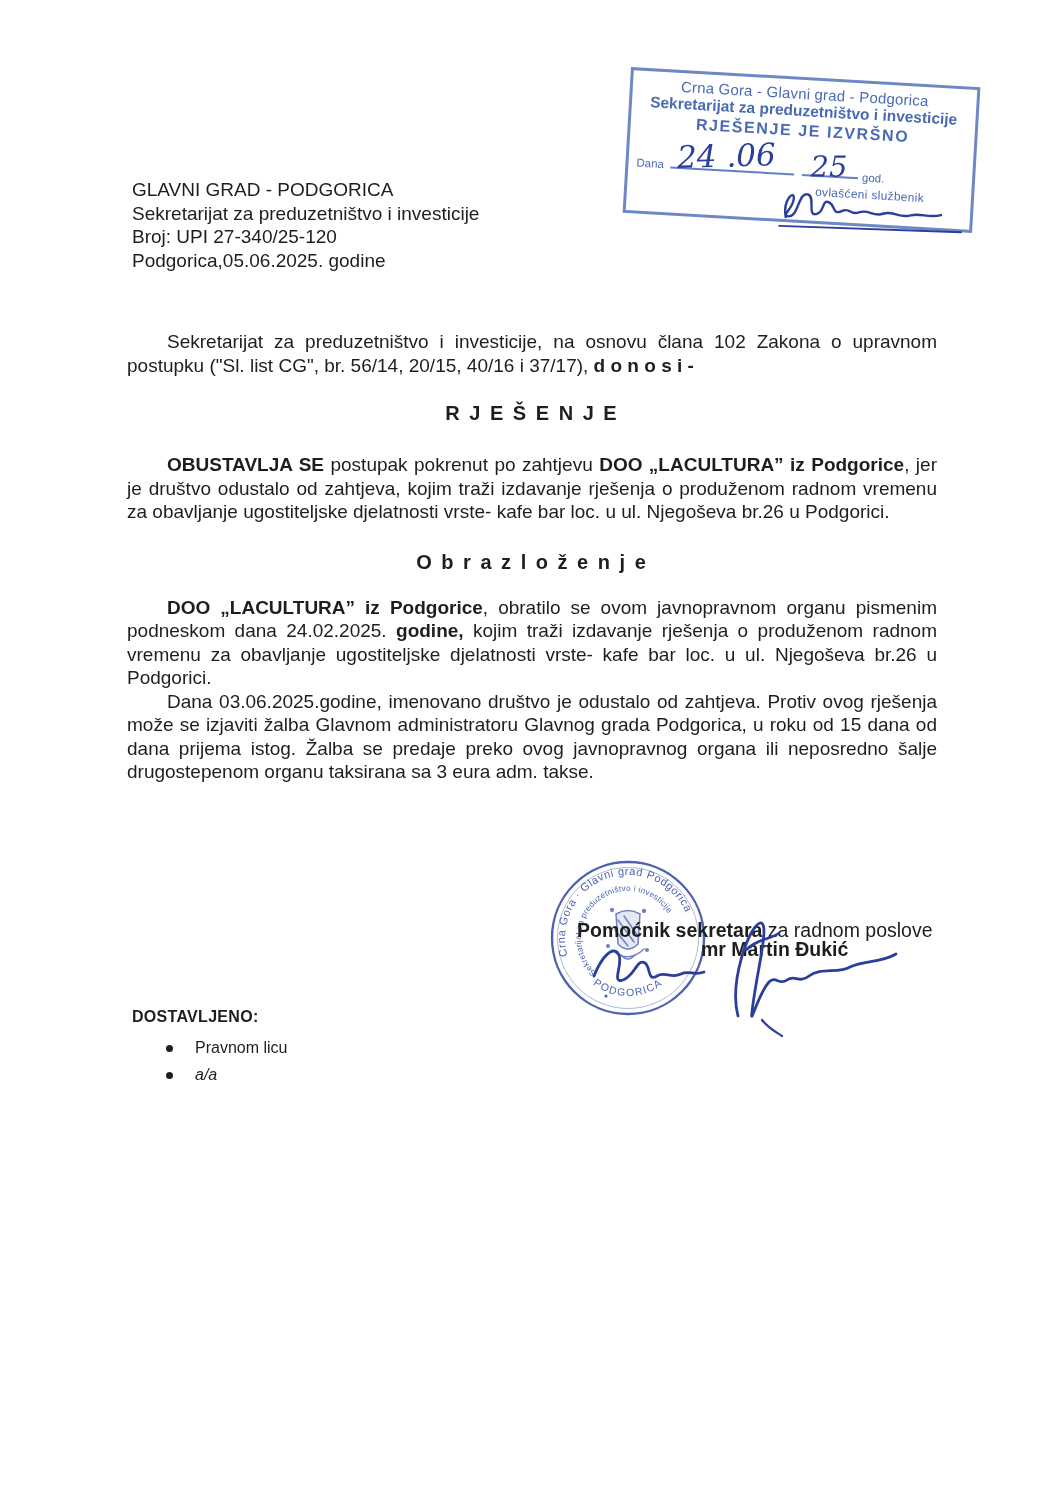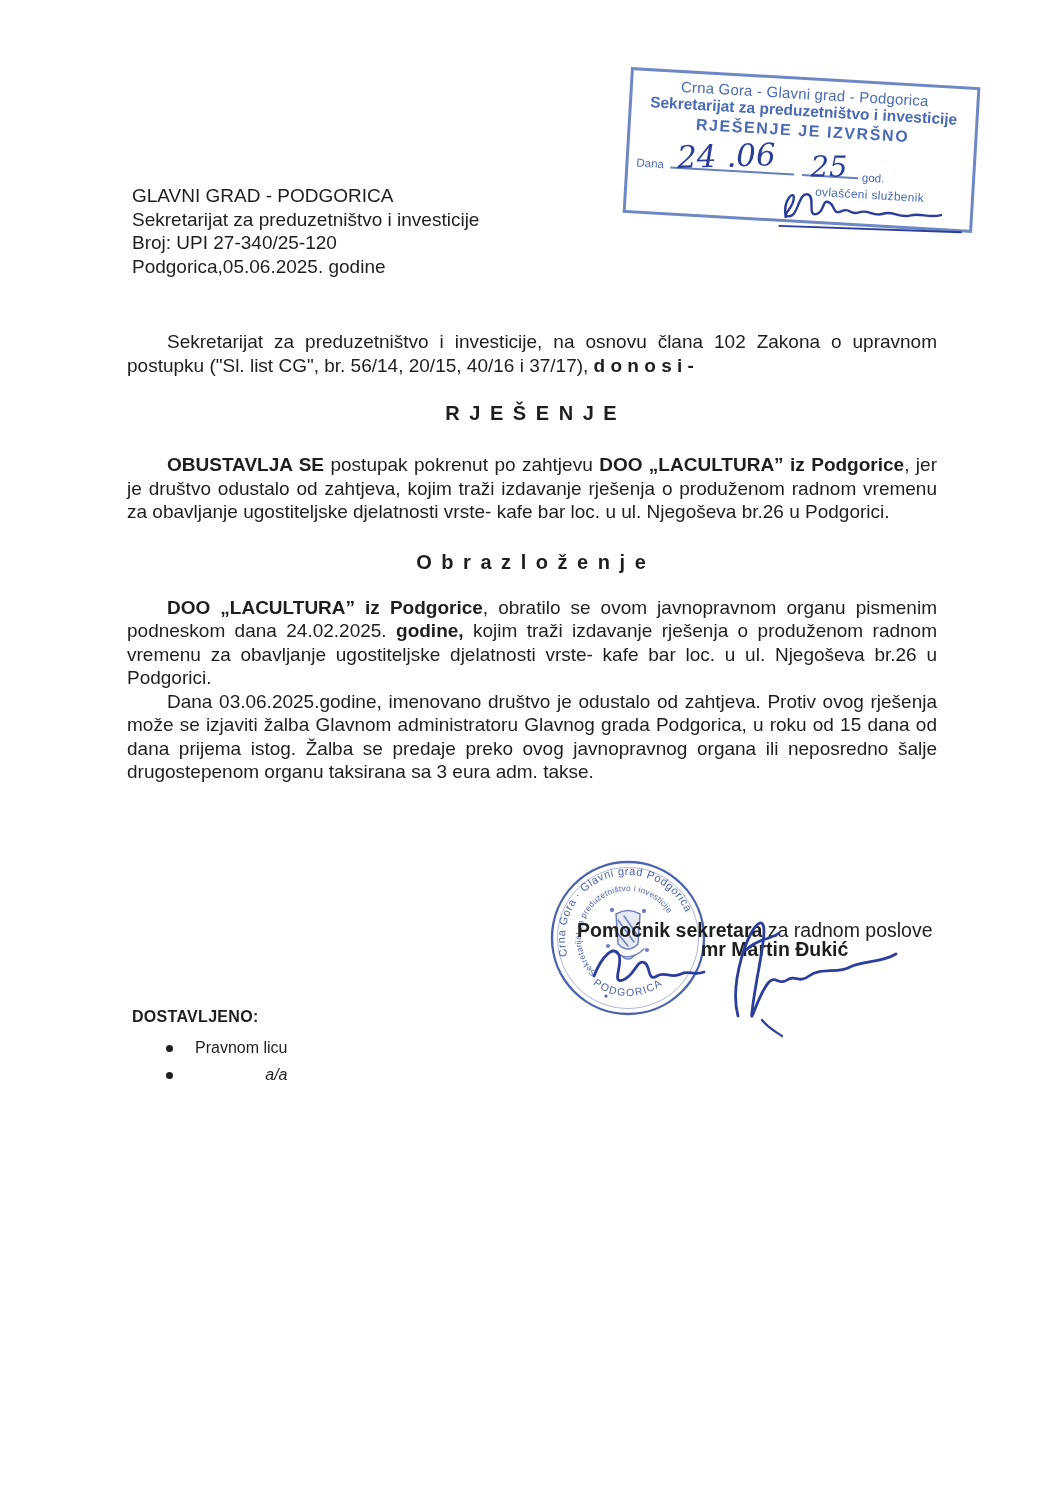--- a/index.html
+++ b/index.html
@@ -30,21 +30,21 @@
   .dline1{position:absolute;left:34px;bottom:4px;width:124px;border-bottom:2px solid rgba(74,106,182,.85);height:1px;}
   .dline2{position:absolute;left:166px;bottom:4px;width:56px;border-bottom:2px solid rgba(74,106,182,.85);height:1px;}
   .hw{font-family:"DejaVu Serif",serif;font-style:italic;color:#2c3e9c;white-space:nowrap;}
   .hw1{position:absolute;left:6px;bottom:-4px;font-size:31px;transform:rotate(-5deg);}
   .hw2{position:absolute;left:8px;bottom:-8px;font-size:29px;transform:rotate(-3deg);}
   .dsuffix{position:absolute;left:226px;bottom:0px;font-size:11.5px;}
   .officer{position:absolute;left:188px;top:104px;font-size:12px;letter-spacing:.3px;}
   .stamp-sig{position:absolute;left:150px;top:106px;width:192px;height:46px;overflow:visible;}
 
   
-  .header{position:absolute;left:132px;top:184px;font-size:19px;line-height:23.5px;}
+  .header{position:absolute;left:132px;top:178px;font-size:19px;line-height:23.5px;}
 
   
   .content{position:absolute;left:127px;top:330px;width:810px;font-size:19px;line-height:23.5px;text-align:justify;}
   .content p{margin:0;text-indent:40px;}
   .heading{
     text-align:center;font-weight:700;font-size:20px;letter-spacing:2px;
     text-indent:0;margin:24px 0 28px 0;line-height:24px;
   }
   .heading2{margin:26px 0 22px 0;}
   .closing{margin-top:6px;}
@@ -52,21 +52,21 @@
   
   .seal-svg{position:absolute;left:548px;top:858px;width:160px;height:160px;opacity:.92;}
   .sig-name{position:absolute;left:701px;top:938px;font-size:19.5px;font-weight:700;}
   .sig-title{position:absolute;left:577px;top:919px;font-size:19.5px;white-space:nowrap;}
   .sig-scribble{position:absolute;left:586px;top:916px;width:334px;height:110px;overflow:visible;}
 
   
   .delivered{position:absolute;left:132px;top:1008px;font-size:16px;}
   .delivered-heading{font-weight:700;letter-spacing:.3px;}
   .delivered ul{list-style:none;margin:8px 0 0 0;padding:0;}
-  .delivered li{position:relative;padding-left:63px;line-height:27px;text-align:right;}
+  .delivered li{position:relative;padding-left:63px;line-height:27px;}
   .delivered li .dot{
     position:absolute;left:34px;top:11px;width:7px;height:7px;border-radius:50%;
     background:#1e1e1e;
   }
 </style>
 </head>
 <body>
 
 <div class="page">
 

